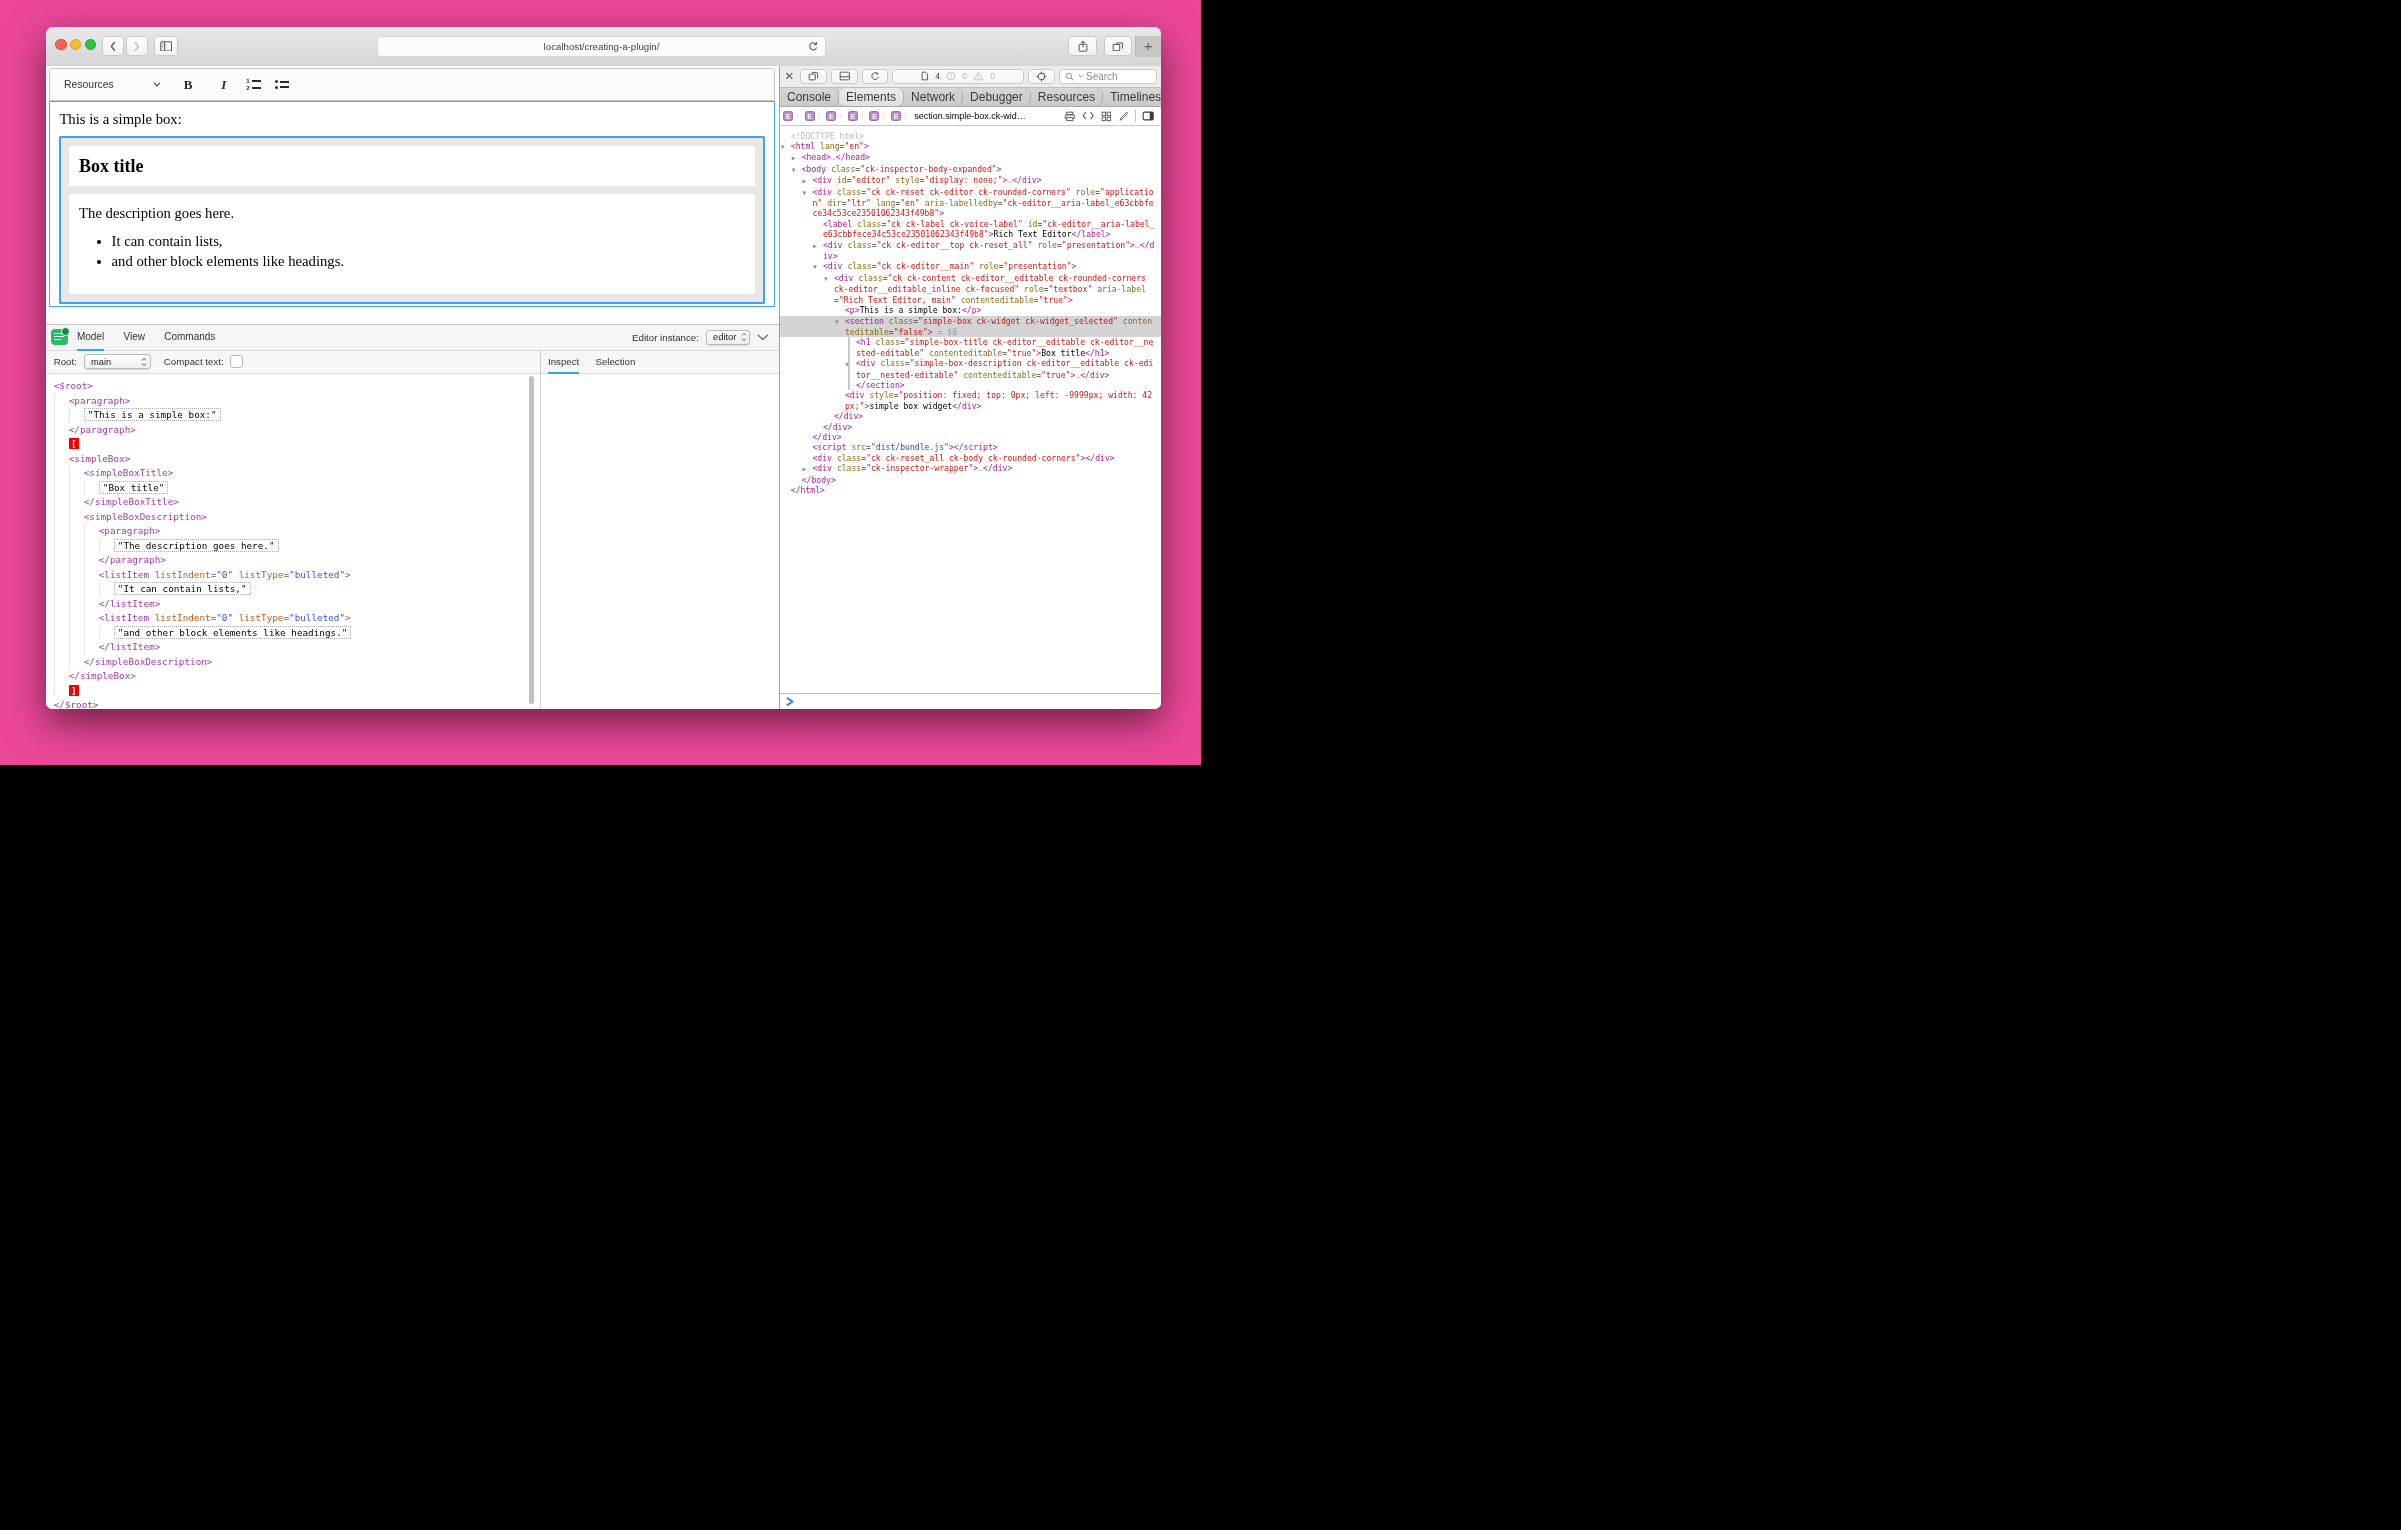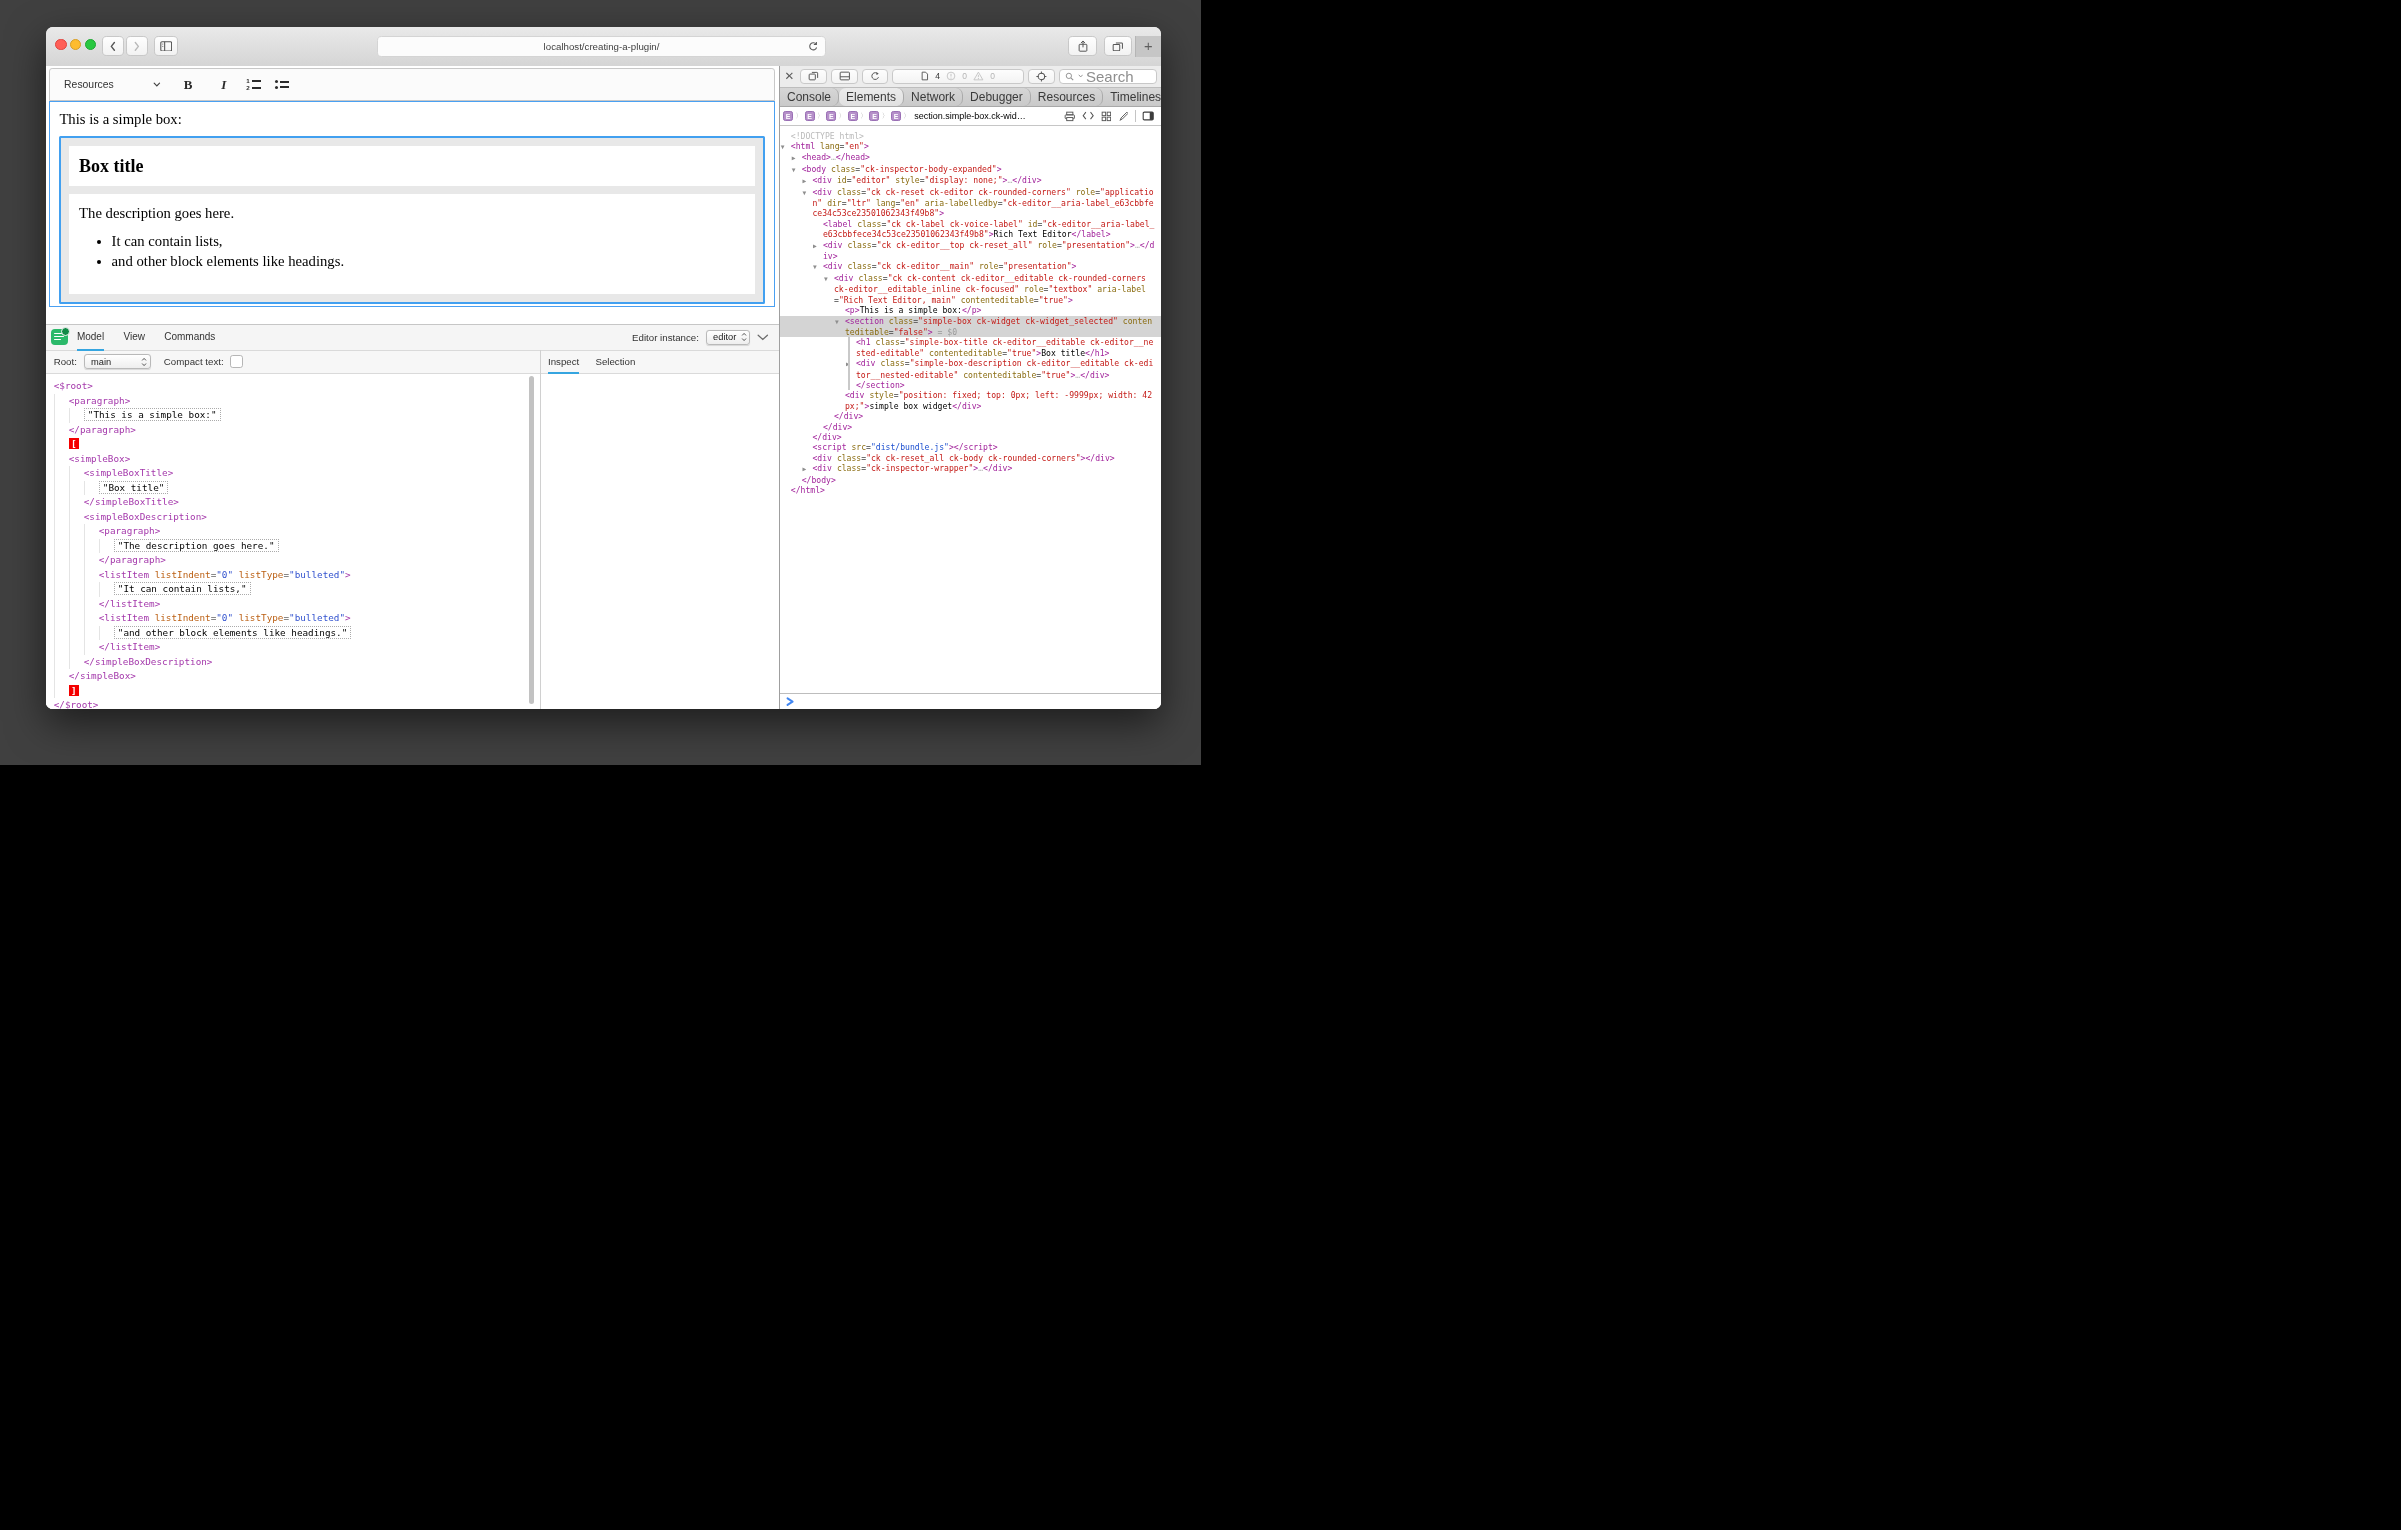--- a/index.html
+++ b/index.html
@@ -1,16 +1,16 @@
 <!DOCTYPE html>
 <html style="font-size:12.4px"><head>
 <meta charset="utf-8">
 <style>
   html,body{margin:0;padding:0;background:#000;}
-  .stage{position:relative;width:1201px;height:765px;background:#404040;overflow:hidden;
+  .stage{position:relative;width:1201px;height:765px;background:#ec4899;overflow:hidden;
          font-family:"Liberation Sans",sans-serif;-webkit-font-smoothing:antialiased;}
   .window{position:absolute;left:46px;top:27px;width:1115px;height:682px;background:#fff;
           border-radius:7px;overflow:hidden;box-shadow:0 14px 39px rgba(0,0,0,.55);}
   
   .titlebar{position:absolute;left:0;top:0;width:100%;height:39px;
             background:linear-gradient(#e9e9e9,#d5d5d5);border-bottom:0.8px solid #aeaeae;}
   .tl{position:absolute;top:11.6px;width:9.3px;height:9.3px;border-radius:50%;}
   .tl.r{left:9.3px;background:#ff5f57;border:0.4px solid #e0443e;}
   .tl.y{left:24px;background:#febc2e;border:0.4px solid #d89e24;}
   .tl.g{left:39px;background:#28c840;border:0.4px solid #1ea733;}
@@ -95,21 +95,21 @@
   .dt-toolbar{position:absolute;left:0;top:0;width:100%;height:21.7px;background:#ececec;
               border-bottom:0.8px solid #bdbdbd;box-sizing:border-box;display:flex;align-items:center;gap:3.9px;padding:0 3.9px;}
   .dt-x{font-size:11.6px;color:#5a5a5a;width:10.8px;text-align:center;margin-right:1.5px;}
   .dtbtn{height:15.5px;background:linear-gradient(#fdfdfd,#f3f3f3);border:0.8px solid #c9c9c9;border-radius:3.9px;
          box-sizing:border-box;display:flex;align-items:center;justify-content:center;padding:0 7px;}
   .pill{width:132px;gap:6.2px;}
   .pill span{font-size:8.5px;color:#333;}
   .pill .z{color:#b5b5b5;}
   .searchbox{height:15.5px;background:#fff;border:0.8px solid #c8c8c8;border-radius:3.9px;box-sizing:border-box;
              display:flex;align-items:center;gap:3.1px;padding:0 5.4px;flex:1;}
-  .searchbox .ph{font-size:15px;color:#8e8e8e;}
+  .searchbox .ph{font-size:10px;color:#8e8e8e;}
   .dt-tabs{position:absolute;left:0;top:21.7px;width:100%;height:19.3px;background:linear-gradient(#d6d6d6,#c9c9c9);
            border-bottom:0.8px solid #a8a8a8;box-sizing:border-box;display:flex;align-items:stretch;overflow:hidden;}
   .dt-tab{font-size:12px;color:#3a3a3a;line-height:18.6px;padding:0 7px;border-right:0.8px solid #aaa;white-space:nowrap;border-radius:7px;}
   .dt-tab.active{background:linear-gradient(#ebebeb,#e0e0e0);}
   .dt-tab.sys{padding:0 4.6px;color:#4c4c4c;}
   .dt-crumbs{position:absolute;left:0;top:41px;width:100%;height:19.3px;background:#fff;border-bottom:0.8px solid #c6c6c6;
              box-sizing:border-box;display:flex;align-items:center;padding:0 3.1px;gap:2.3px;overflow:hidden;}
   .ebadge{width:10px;height:10px;border-radius:2.3px;background:#b58fc9;border:0.8px solid #9a6fb5;color:#fff;
           font-size:7px;font-weight:bold;display:flex;align-items:center;justify-content:center;box-sizing:border-box;flex:0 0 auto;}
   .crumb-sep{color:#999;font-size:7px;flex:0 0 auto;}

